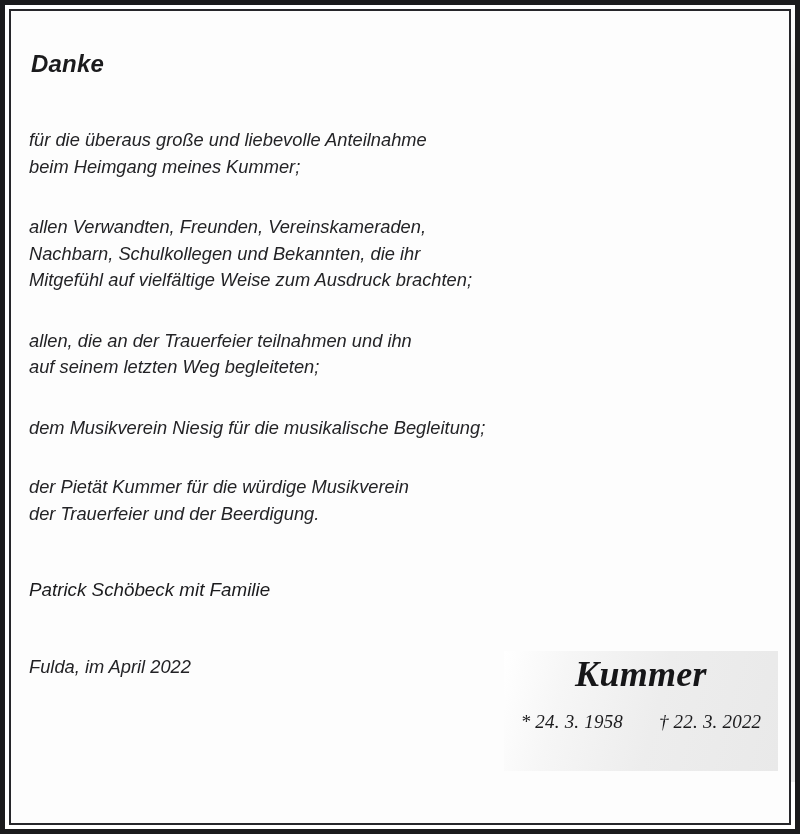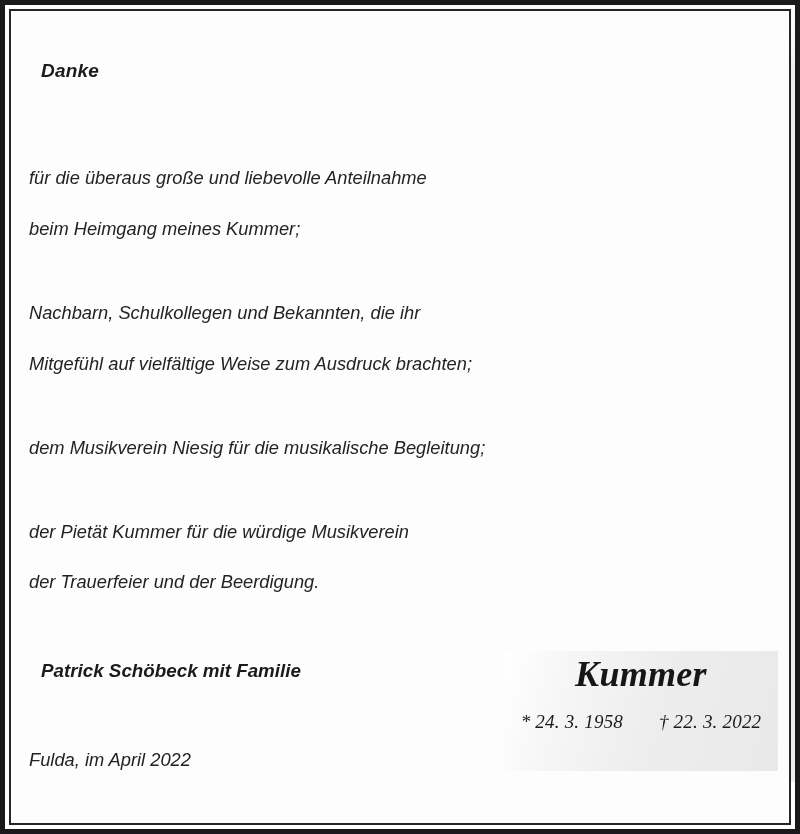--- a/index.html
+++ b/index.html
@@ -93,53 +93,53 @@
   
   .text-col {
     position: absolute;
     left: 18px;
     top: 0;
     width: 520px;
     z-index: 10;
   }
 
   .heading {
-    font-size: 19px;
+    font-size: 24px;
     font-weight: bold;
     font-style: italic;
     color: #1b1b1d;
     letter-spacing: 0.2px;
-    margin: 12px;
+    margin: 2px;
     padding-top: 37px;
     padding-left: 0;
   }
 
   .para {
     font-size: 18.3px;
     font-style: italic;
     font-weight: normal;
     color: #232326;
     line-height: 26.5px;
     margin: 0;
     white-space: nowrap;
   }
-  .para .ln { display: block; margin-top: 24px; }
+  .para .ln { display: block; }
 
   .p1 { padding-top: 47px; }
   .p2 { padding-top: 34px; }
   .p3 { padding-top: 34px; }
   .p4 { padding-top: 34px; }
   .p5 { padding-top: 33px; }
 
   .signature {
     font-size: 18.8px;
     font-style: italic;
-    font-weight: bold;
+    font-weight: normal;
     color: #1b1b1d;
-    margin: 12px;
+    margin: 0;
     padding-top: 52px;
     white-space: nowrap;
   }
   .place {
     font-size: 18.3px;
     font-style: italic;
     color: #232326;
     margin: 0;
     padding-top: 55px;
     white-space: nowrap;
@@ -343,24 +343,29 @@
     <div class="text-col">
 
       <h1 class="heading">Danke</h1>
 
       <p class="para p1">
         <span class="ln">für die überaus große und liebevolle Anteilnahme</span>
         <span class="ln">beim Heimgang meines Kummer;</span>
       </p>
 
       <p class="para p2">
+        <span class="ln">allen Verwandten, Freunden, Vereinskameraden,</span>
         <span class="ln">Nachbarn, Schulkollegen und Bekannten, die ihr</span>
         <span class="ln">Mitgefühl auf vielfältige Weise zum Ausdruck brachten;</span>
       </p>
 
+      <p class="para p3">
+        <span class="ln">allen, die an der Trauerfeier teilnahmen und ihn</span>
+        <span class="ln">auf seinem letzten Weg begleiteten;</span>
+      </p>
 
       <p class="para p4">
         <span class="ln">dem Musikverein Niesig für die musikalische Begleitung;</span>
       </p>
 
       <p class="para p5">
         <span class="ln">der Pietät Kummer für die würdige Musikverein</span>
         <span class="ln">der Trauerfeier und der Beerdigung.</span>
       </p>
 

